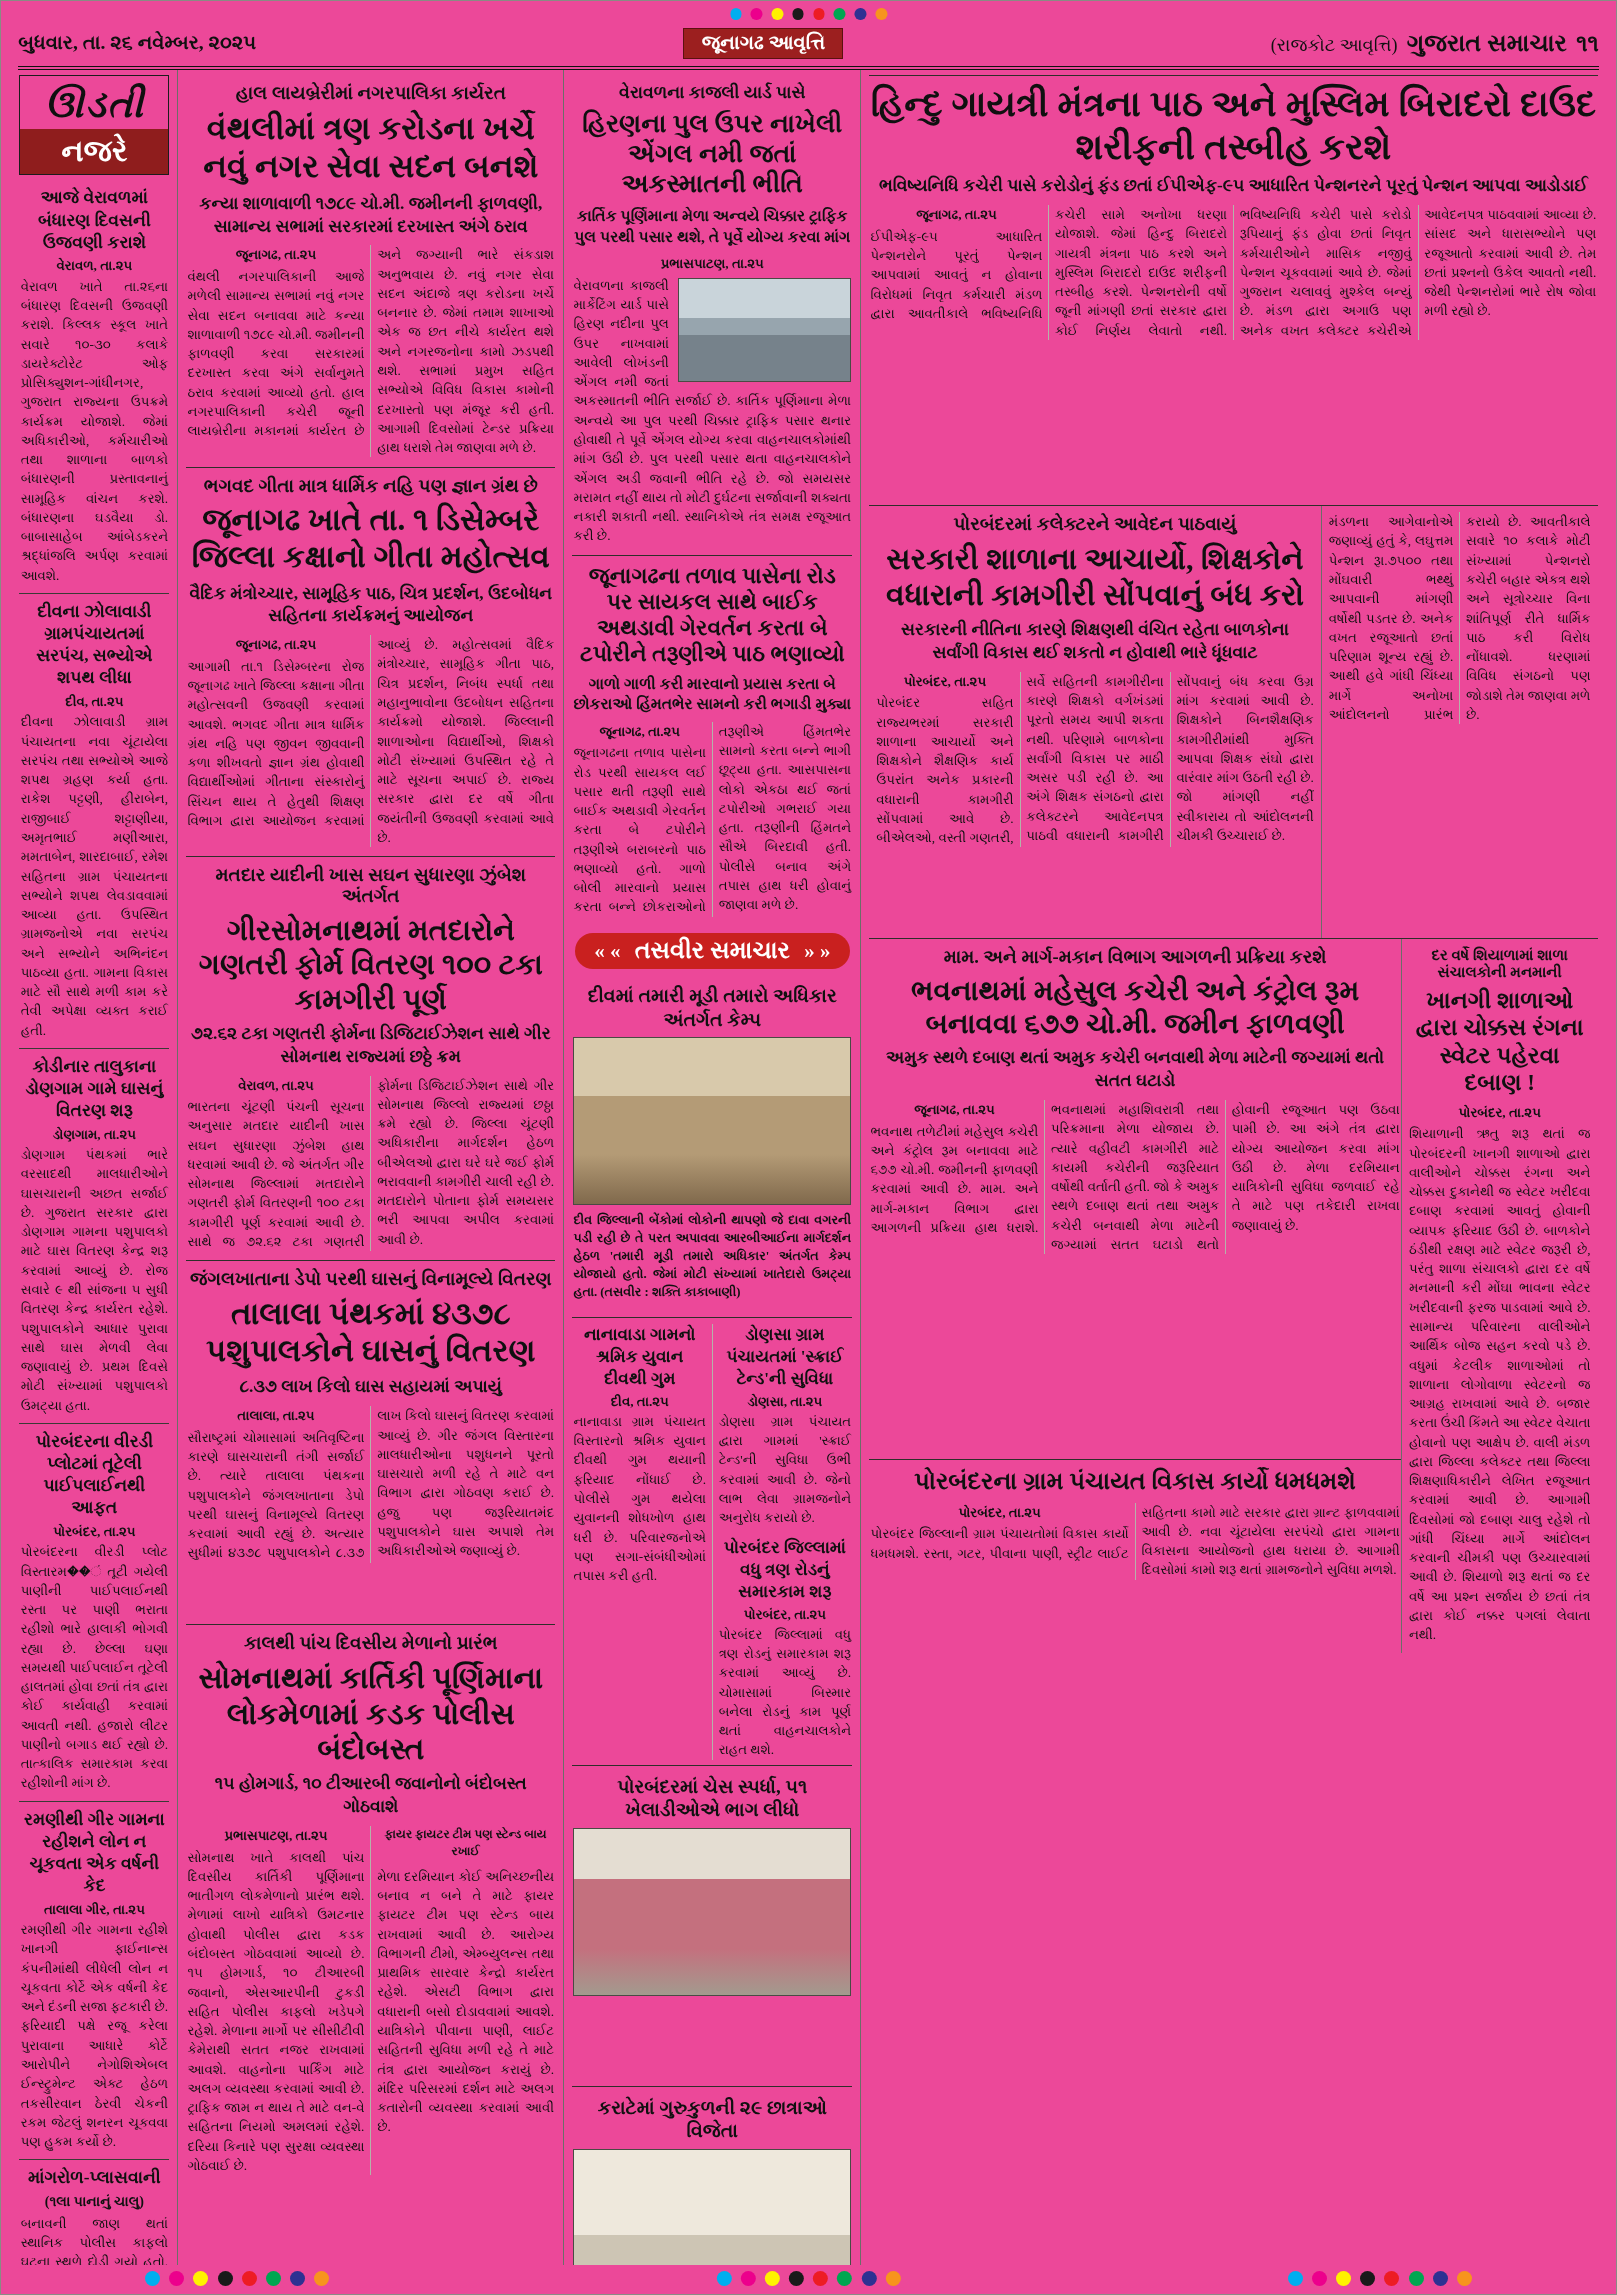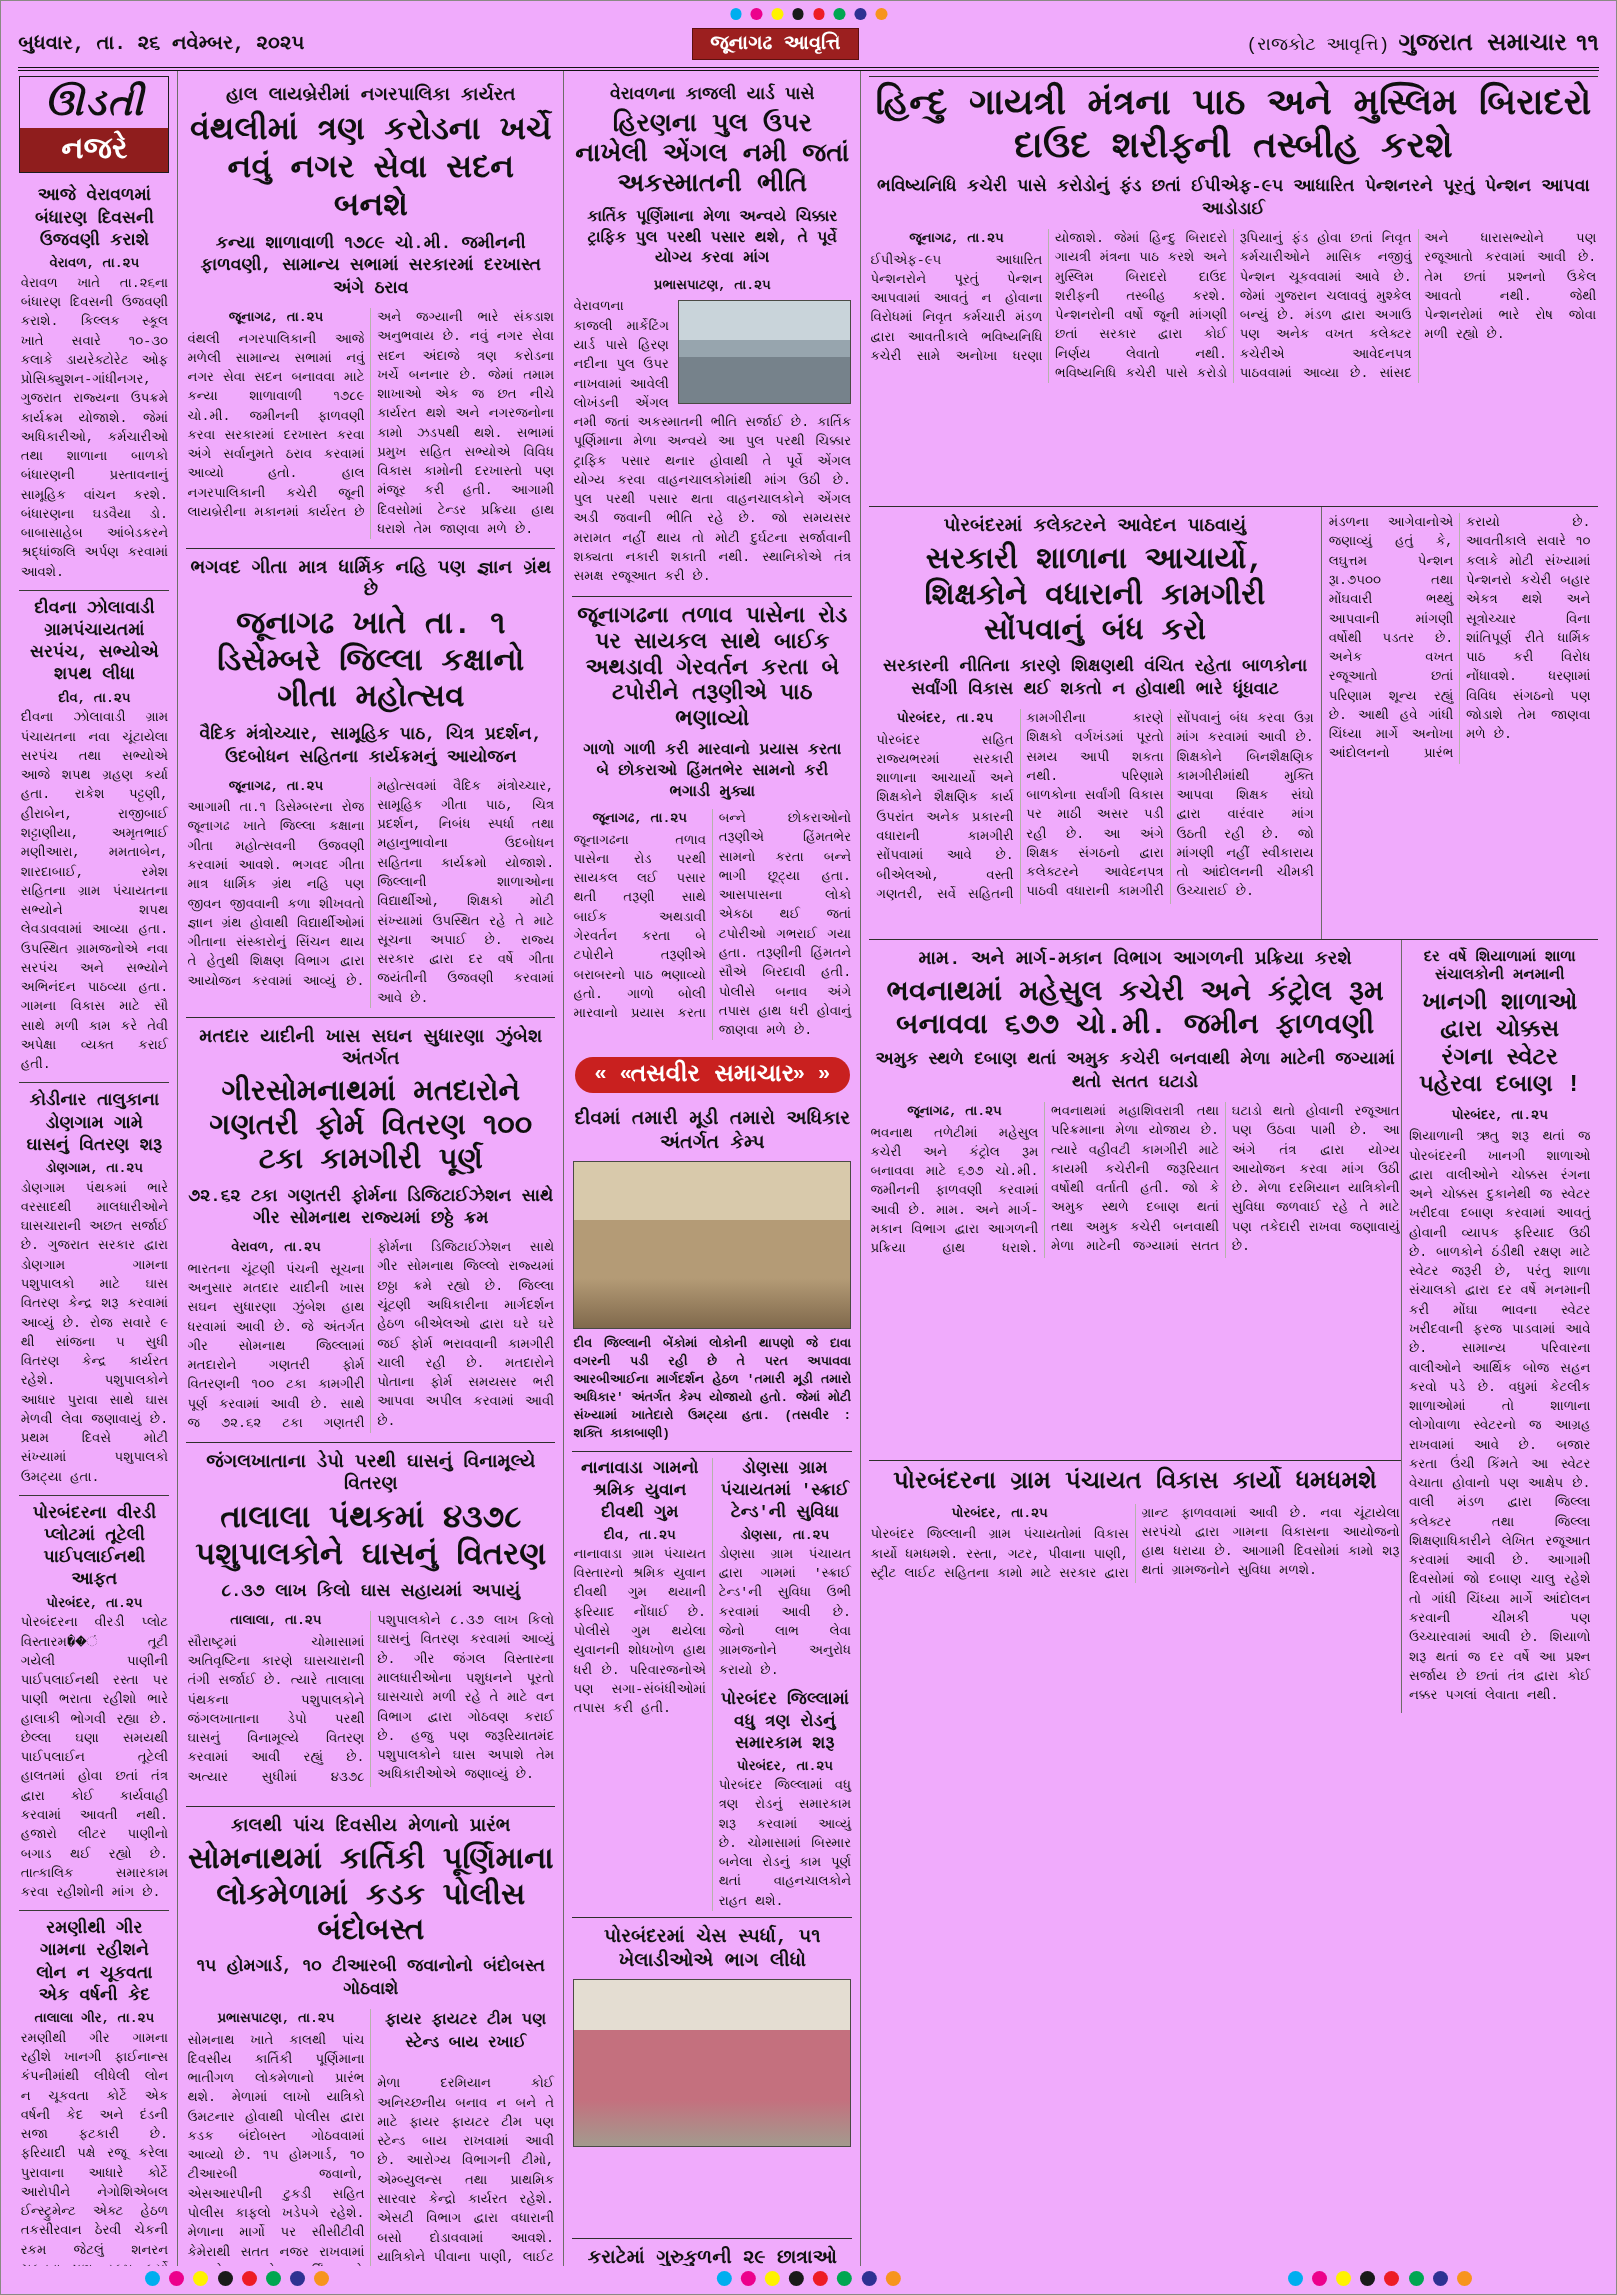--- a/index.html
+++ b/index.html
@@ -1,18 +1,18 @@
 <!DOCTYPE html>
 <html lang="gu" style="font-size:9.2px"><head>
 <meta charset="utf-8">
 <style>
   *{margin:0;padding:0;box-sizing:border-box;}
   html,body{background:#d9d6cf;}
-  .page{position:relative;width:1617px;height:2295px;margin:0 auto;background:#f0abfc;color:#101010;
-        font-family:Liberation Mono, monospace;overflow:hidden;border:0.6px solid #8a8a84;}
+  .page{position:relative;width:1617px;height:2295px;margin:0 auto;background:#ec4899;color:#101010;
+        font-family:Liberation Serif, serif;overflow:hidden;border:0.6px solid #8a8a84;}
 
   
   .masthead{display:flex;justify-content:space-between;align-items:center;margin:26.6px 17.3px 0;padding-bottom:7px;border-bottom:4px double #111;}
   .mast-date{font-size:19.6px;font-weight:800;}
   .edition-box{display:inline-block;background:#9c1f1f;color:#fff;font-weight:800;font-size:19.6px;padding:3.5px 17.3px;border:1.2px solid #5c1010;}
   .mast-right{display:flex;align-items:baseline;gap:9.2px;font-size:18px;}
   .paper{font-weight:800;font-size:24px;}
   .pageno{font-weight:800;font-size:23px;}
 
   
@@ -23,21 +23,21 @@
   .col2{width:386px;}
   .col3{width:297px;}
   .col4{flex:1;padding-right:1.2px;}
 
   
   .art{padding:5.8px 1.2px 9.2px;overflow:hidden;}
   .sep-top{border-top:1.4px solid #2e2e2a;}
   .kicker{font-weight:800;text-align:center;font-size:18.5px;padding:2.3px 0 4.6px;}
   .hl{font-weight:800;text-align:center;line-height:1.18;margin:1.2px 0 7px;}
   .subhead{font-weight:800;text-align:center;font-size:17.3px;line-height:1.32;margin:0 0 7px;}
-  .crosshead{font-weight:800;text-align:center;font-size:16px;margin:19px 0;}
+  .crosshead{font-weight:800;text-align:center;font-size:12px;margin:6px 0;}
   .dateline{display:block;text-align:center;font-weight:800;font-size:13.3px;margin:0 0 2.3px;}
   .body{font-size:13.3px;line-height:1.45;text-align:justify;}
   .caption{font-size:12.7px;line-height:1.42;text-align:justify;font-weight:bold;margin-top:5.8px;}
   .cols2{column-count:2;column-gap:12.7px;column-rule:0.6px solid #b5b2aa;}
   .cols3{column-count:3;column-gap:12.7px;column-rule:0.6px solid #b5b2aa;}
   .cols4{column-count:4;column-gap:12.7px;column-rule:0.6px solid #b5b2aa;}
 
   
   .udti-box{border:1.7px solid #1c1c1c;text-align:center;margin-bottom:5.8px;}
   .udti1{font-size:38px;font-weight:800;font-style:italic;padding:5.8px 0 2.3px;letter-spacing:1.2px;}

